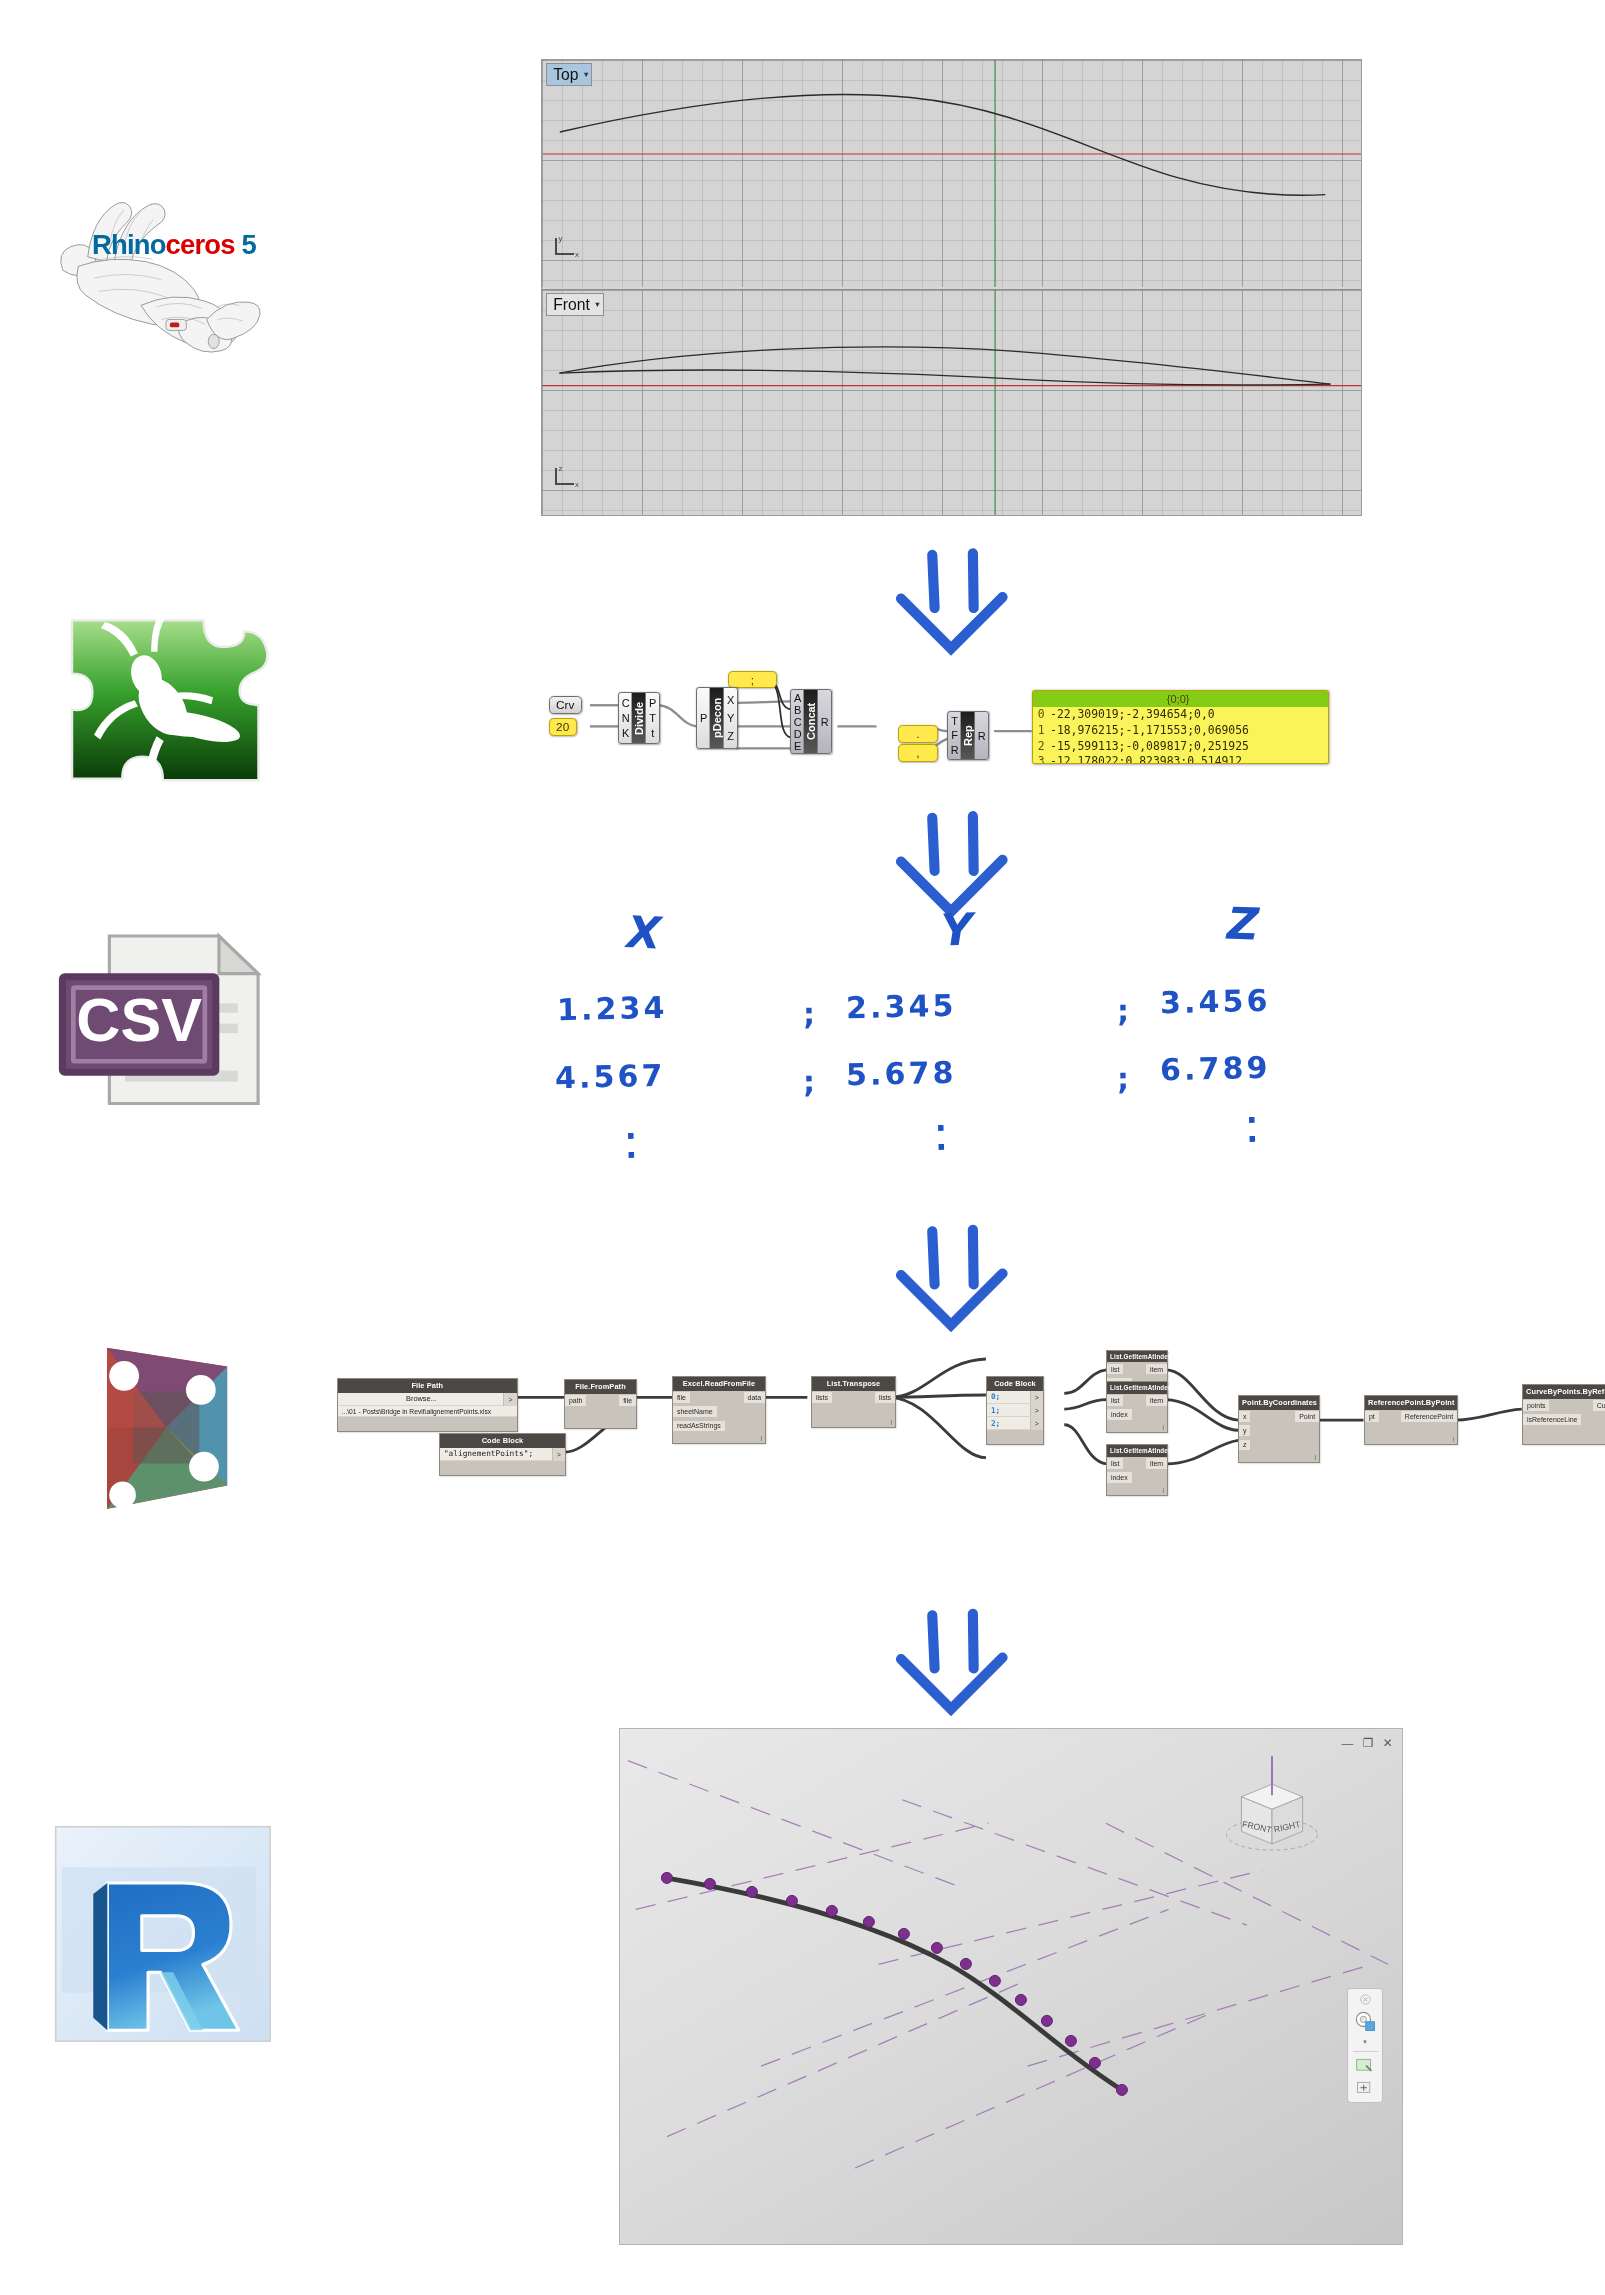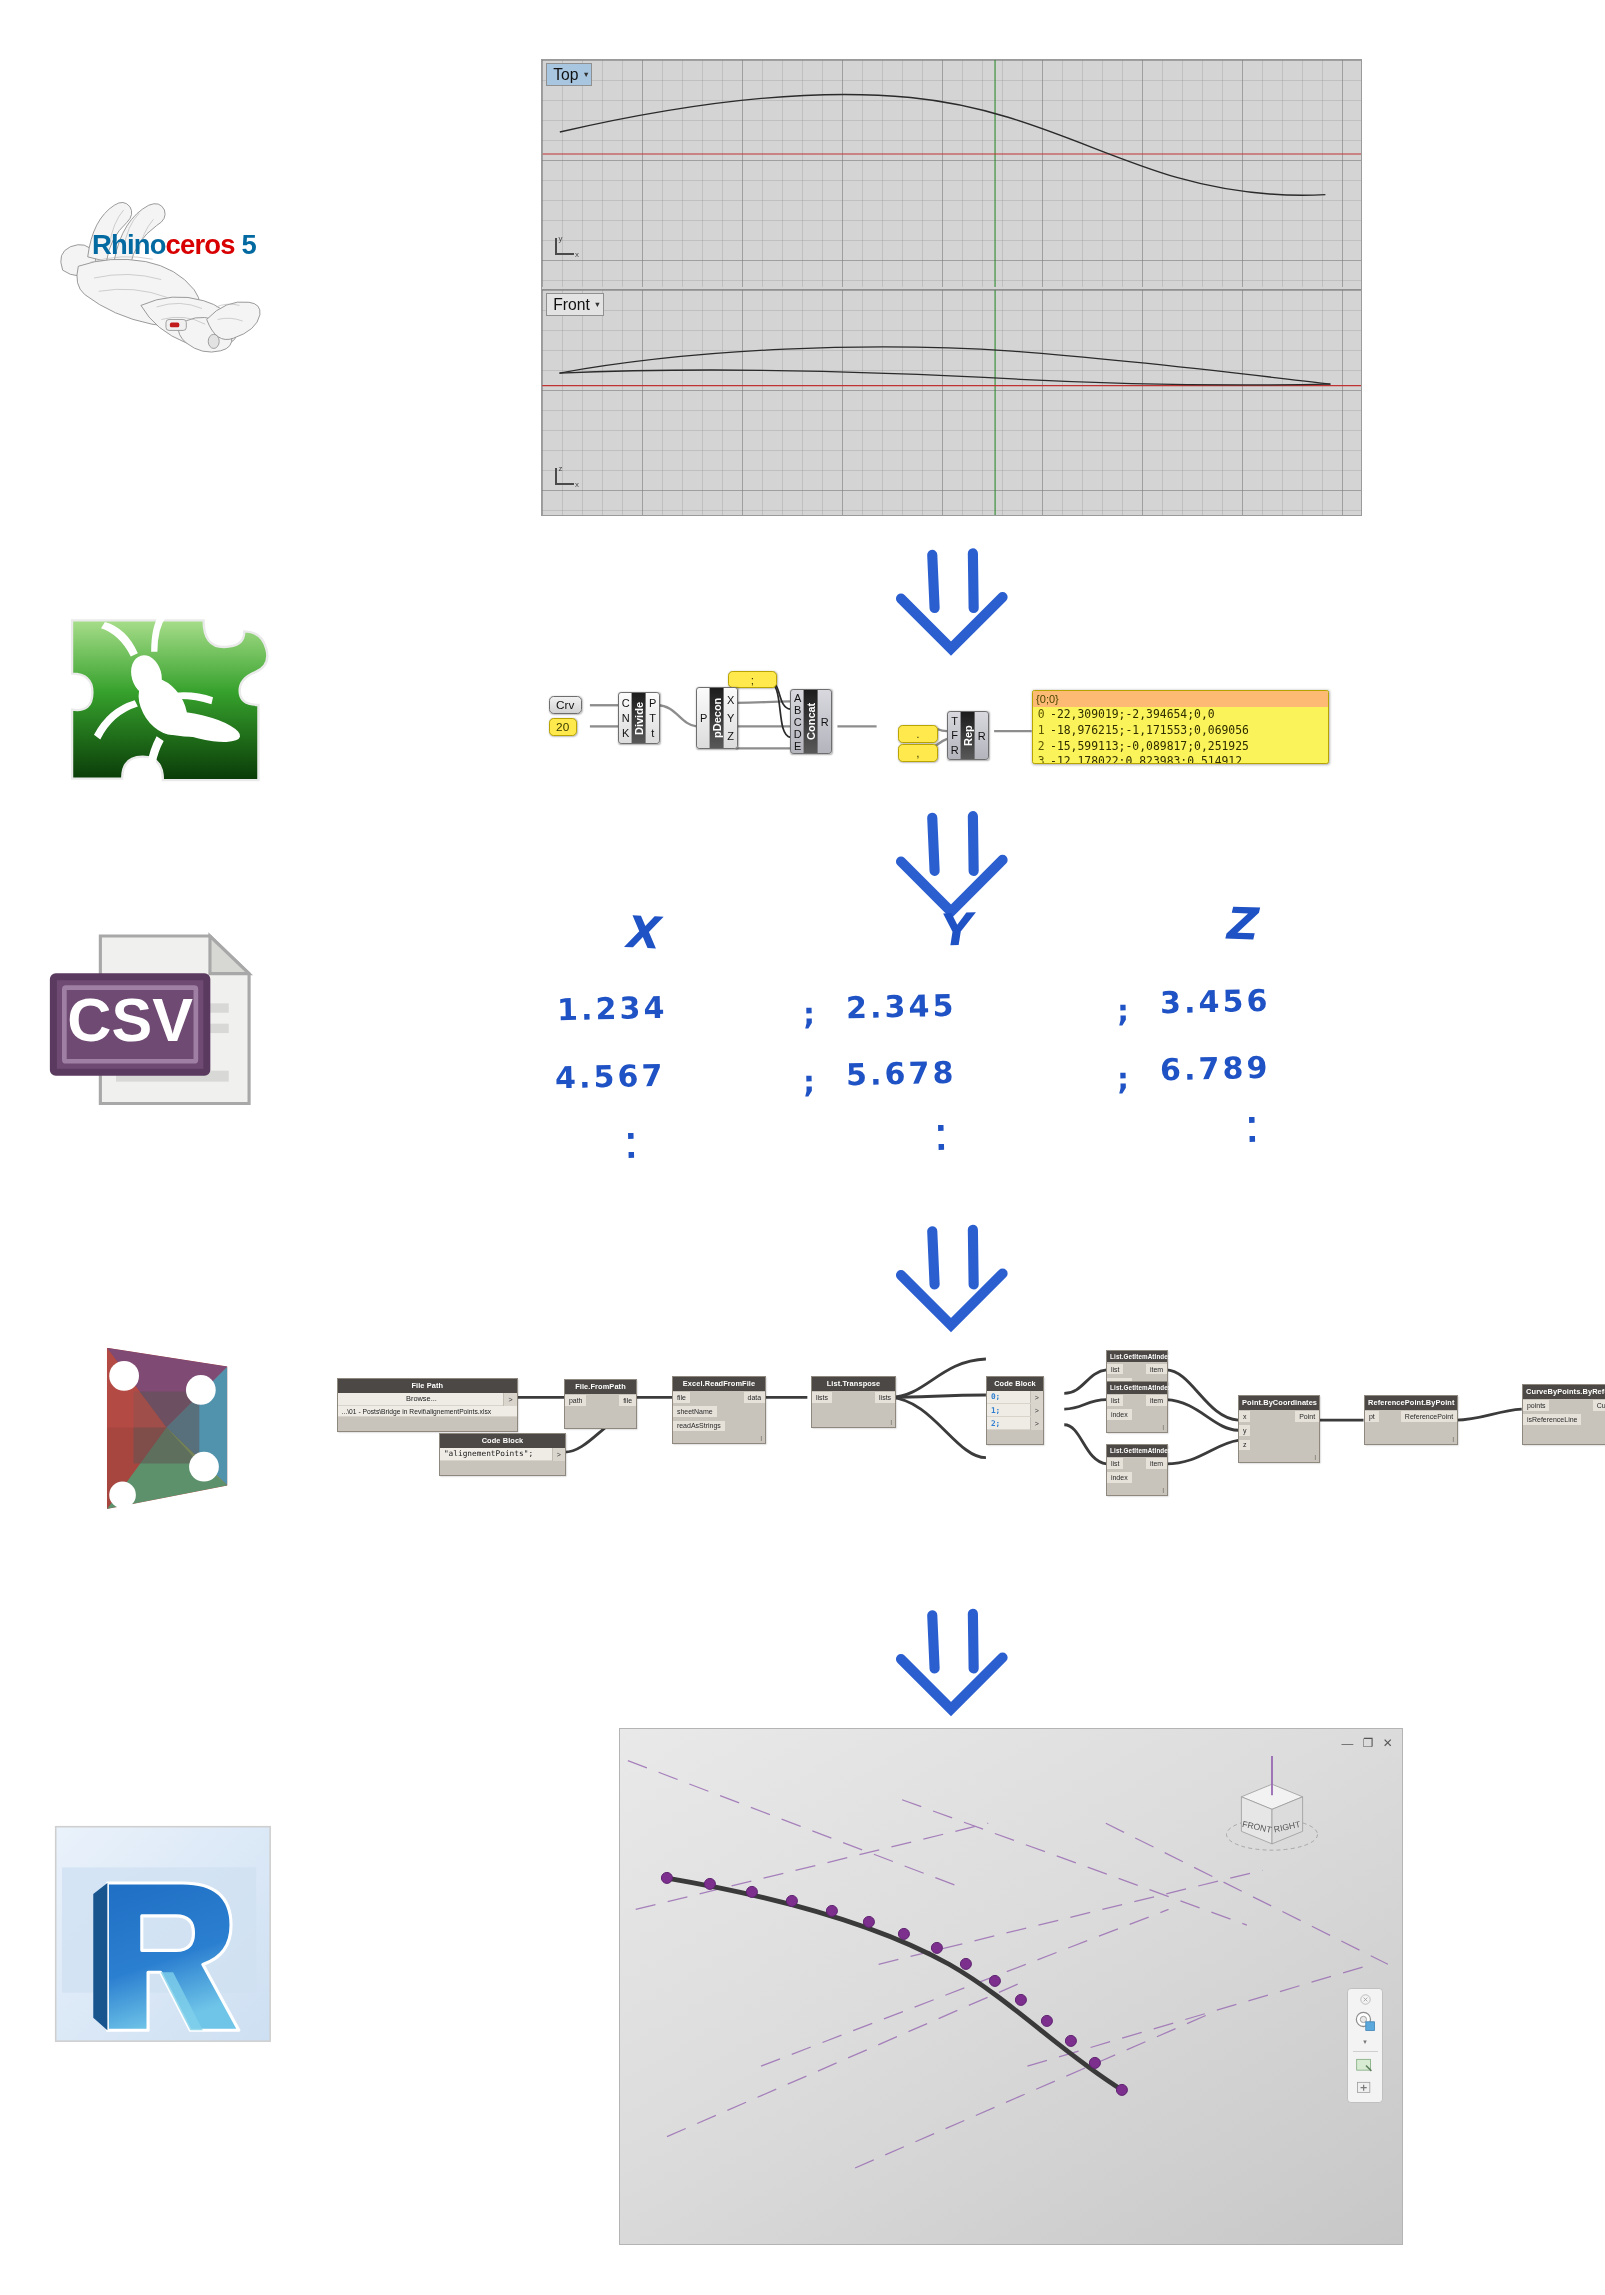--- a/index.html
+++ b/index.html
@@ -50,27 +50,27 @@
      font-size:11px;color:#111;padding:2.4px 1.6px;min-width:10.2px;}
   .gh-cap{background:linear-gradient(to bottom,#585858,#1c1c1c);color:#fff;font-weight:bold;
      writing-mode:vertical-rl;text-orientation:mixed;transform:rotate(180deg);
      display:flex;align-items:center;justify-content:center;font-size:11px;padding:1.6px 0.8px;letter-spacing:0px;}
   .gh-param{position:absolute;border:0.8px solid #6e6e6e;border-radius:4.7px;font-size:11.8px;
      padding:0.8px 6.3px;box-shadow:0.8px 0.8px 1.6px rgba(0,0,0,.25);text-align:center;}
   .gh-param.grey{background:linear-gradient(to bottom,#f2f2f2,#d2d2d2);color:#111;}
   .gh-param.yellow{background:#ffe94d;color:#3a3a00;border-color:#b9a400;}
   .gh-panel{position:absolute;border:0.8px solid #b7a400;border-radius:2.4px;background:#faf45a;
      box-shadow:0.8px 0.8px 2.4px rgba(0,0,0,.3);overflow:hidden;}
-  .gh-panel .hdr{background:#fdba74;font-size:11px;color:#4a4600;text-align:left;padding:1.6px 7.8px 1.6px 3.1px;}
+  .gh-panel .hdr{background:#84cc16;font-size:11px;color:#4a4600;text-align:center;padding:1.6px 7.8px 1.6px 3.1px;}
   .gh-panel .rows{font-family:"DejaVu Sans Mono",monospace;font-size:11.4px;color:#2f2c00;}
   .gh-panel .rw{display:flex;padding:0.8px 1.6px 0.8px 4.7px;gap:5.5px;white-space:nowrap;}
   .gh-panel .rw .idx{color:#5a5500;}
 
   
-  #csv-logo{left:44px;top:925px;width:227px;height:188px;}
+  #csv-logo{left:53px;top:925px;width:227px;height:188px;}
   #hand-csv{left:533px;top:893px;width:831px;height:313px;}
   .hw{position:absolute;color:#1f52c4;font-family:"DejaVu Sans",sans-serif;font-weight:bold;
       transform:rotate(-1.2deg);white-space:nowrap;}
   .hw.head{font-size:44px;font-style:italic;}
   .hw.val{font-size:30px;letter-spacing:3.1px;}
   .hw.dots{font-size:31px;line-height:.6;}
 
   
   #dyn-logo{left:74px;top:1332px;width:184px;height:188px;}
   #dyn-canvas{left:329px;top:1348px;width:1270px;height:235px;}

